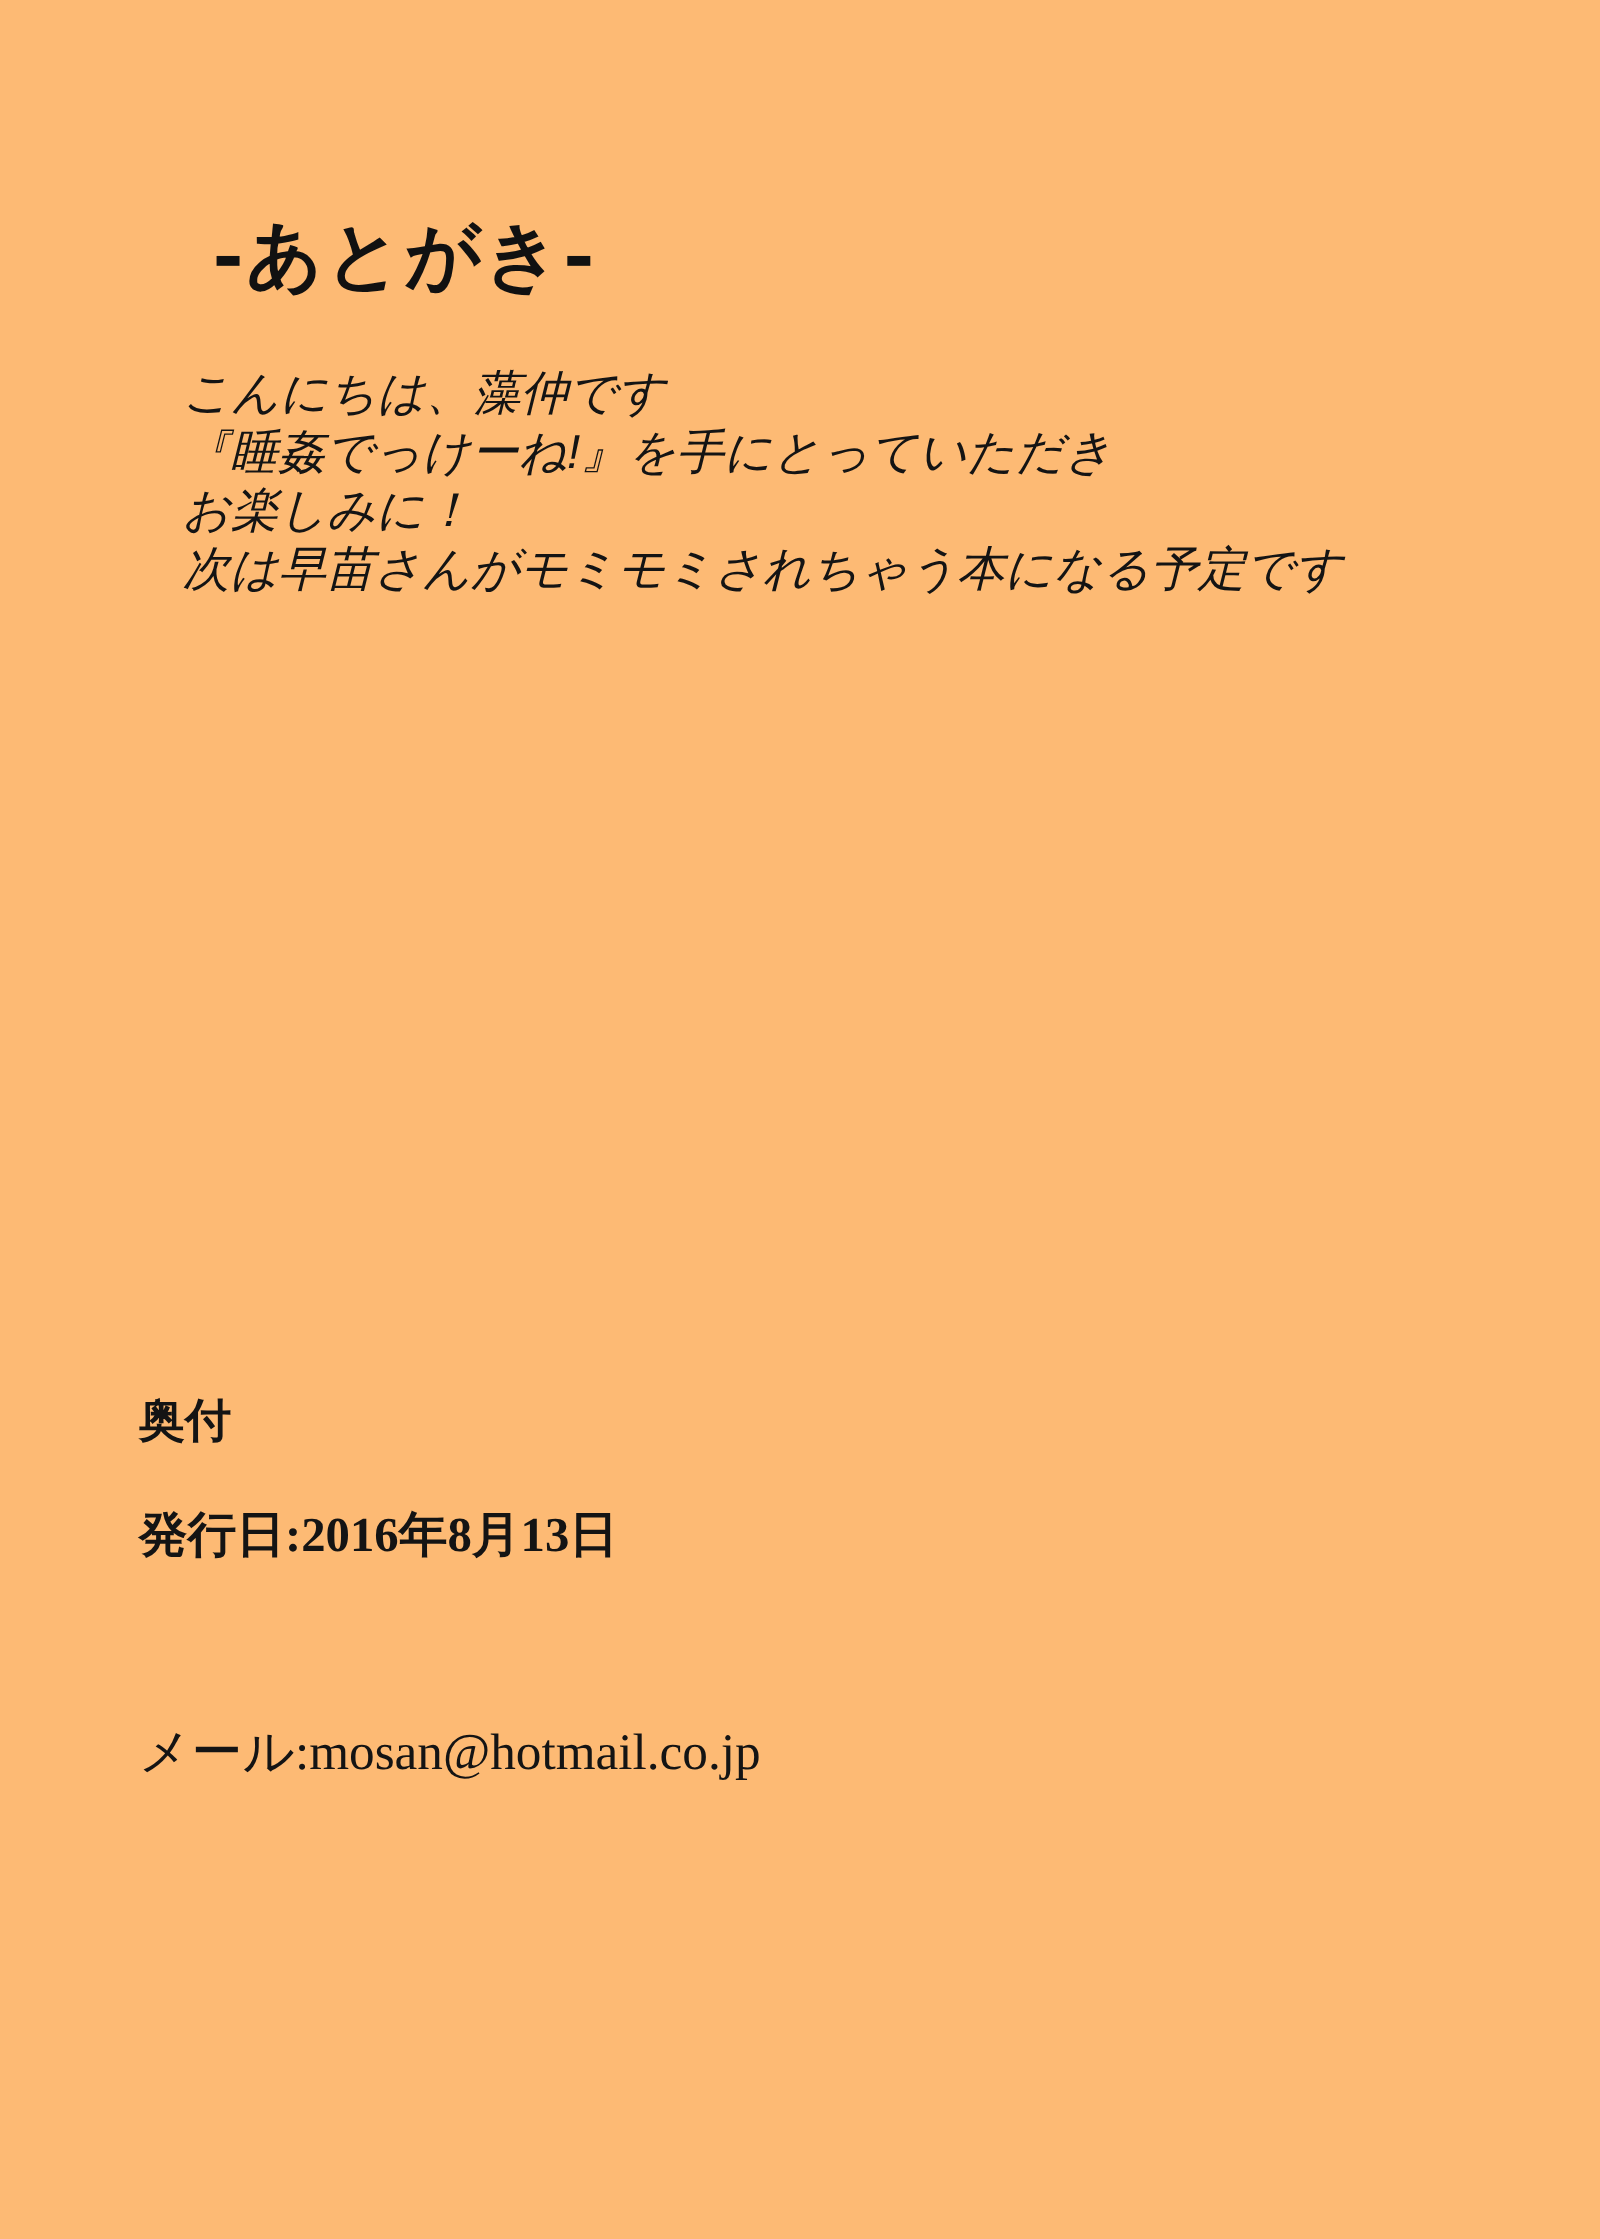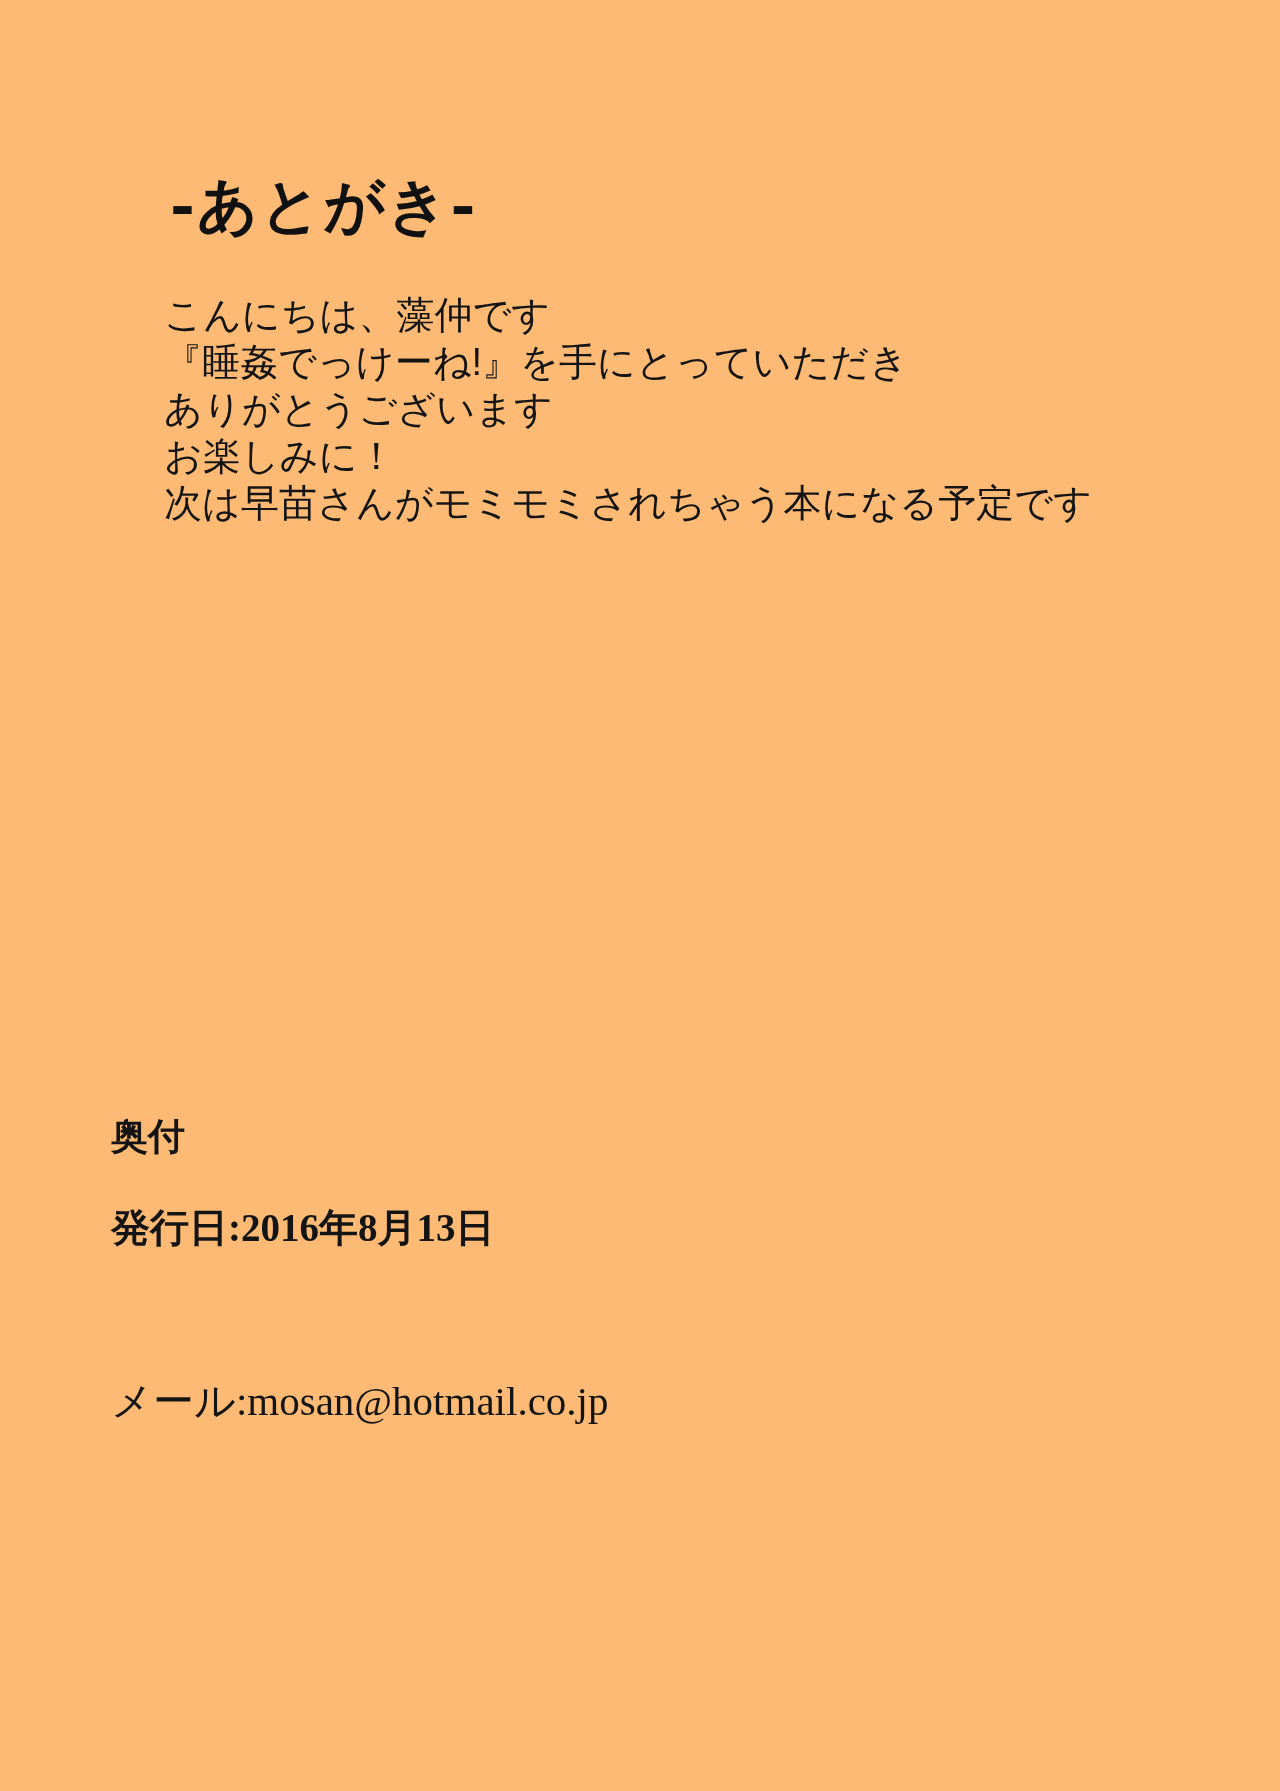--- a/index.html
+++ b/index.html
@@ -23,27 +23,28 @@
     font-family: "DejaVu Serif", "Liberation Serif", serif;
     font-weight: bold;
     font-size: 60px;
     line-height: 1.1;
     letter-spacing: 2px;
     color: #111111;
     white-space: nowrap;
   }
   .afterword-body {
     position: absolute;
-    left: 164px;
+    left: 146px;
     top: 292px;
     width: 1000px;
     font-size: 38px;
     line-height: 47px;
     color: #141414;
     white-space: nowrap;
+    font-style: italic;
   }
   .colophon {
     position: absolute;
     left: 111px;
     top: 0;
     width: 1185px;
     height: 1791px;
     text-align: left;
   }
   .colophon .line {
@@ -94,21 +95,20 @@
 </head>
 <body>
 
 <div class="page">
 
   <div class="afterword-title">-あとがき-</div>
 
   <div class="afterword-body">
     <div class="body-line">こんにちは、藻仲です</div>
     <div class="body-line">『睡姦でっけーね!』を手にとっていただき</div>
-    <div class="body-line">ありがとうございます</div>
     <div class="body-line">お楽しみに！</div>
     <div class="body-line">次は早苗さんがモミモミされちゃう本になる予定です</div>
   </div>
 
   <div class="colophon">
     <div class="line colophon-heading">奥付</div>
     <div class="line publish-date-line">発行日:2016年8月13日</div>
     <div class="line email-line">メール:mosan@hotmail.co.jp</div>
   </div>
 

